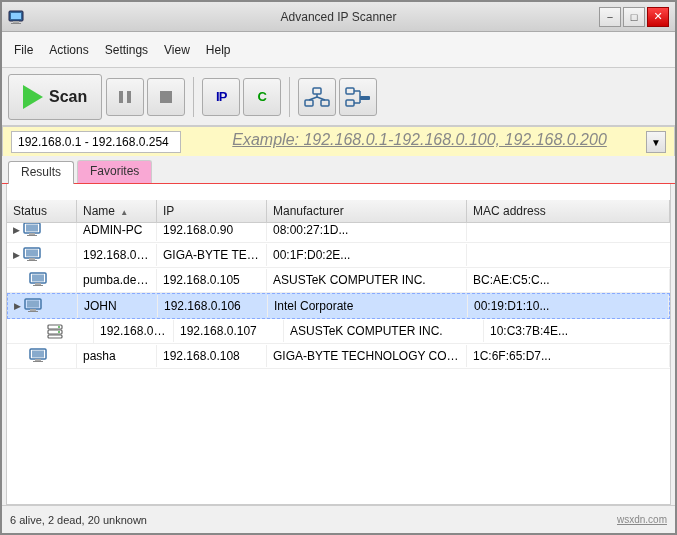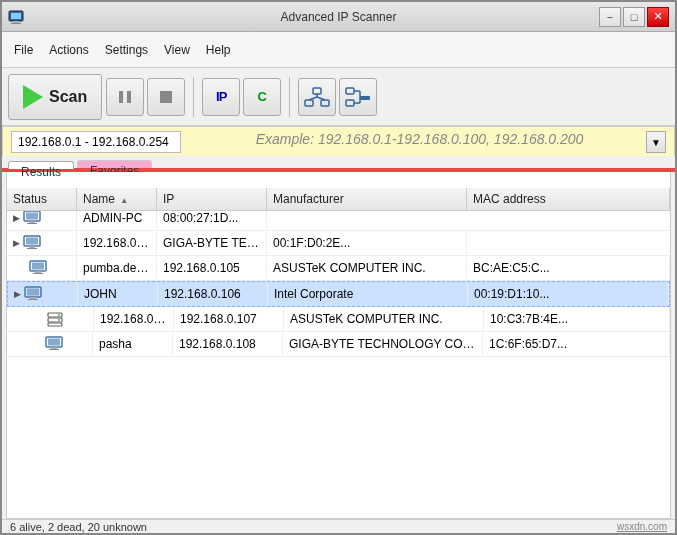--- a/index.html
+++ b/index.html
@@ -160,42 +160,43 @@
       padding: 2px 6px;
       font-size: 12px;
       width: 170px;
       height: 22px;
       outline: none;
     }
     .ip-range-example {
       flex: 1;
       color: #888;
       font-style: italic;
-      font-size: 14px;
+      font-size: 16px;
       padding-left: 12px;
       text-align: center;
+      text-decoration: underline;
     }
     .ip-range-dropdown {
       background: linear-gradient(to bottom, #f5f5f5, #e0e0e0);
       border: 1px solid #aaa;
       padding: 2px 4px;
       cursor: pointer;
       font-size: 10px;
       height: 22px;
       display: flex;
       align-items: center;
     }
 
     
     .tabs-container {
       background: #f0f0f0;
-      border-bottom: 4px solid #ef4444;
+      border-bottom: 1px solid #ef4444;
       display: flex;
       padding: 4px 6px 0;
-      height: 16px;
+      height: 28px;
     }
     .tab {
       padding: 3px 12px;
       cursor: pointer;
       border: 1px solid #ccc;
       border-bottom: none;
       border-radius: 3px 3px 0 0;
       font-size: 12px;
       background: #f9a8d4;
       color: #333;
@@ -269,21 +270,21 @@
       margin-left: 2px;
     }
 
     
     .status-bar {
       background: #f0f0f0;
       border-top: 1px solid #ccc;
       padding: 3px 8px;
       font-size: 11px;
       color: #333;
-      height: 14px;
+      height: 28px;
       display: flex;
       align-items: center;
       justify-content: space-between;
     }
     .wsxdn {
       font-size: 10px;
       color: #888;
       text-decoration: underline;
     }
 
@@ -403,20 +404,21 @@
       <div class="td status">
         <span class="expand-arrow">▶</span>
         <svg width="18" height="16" viewBox="0 0 18 16">
           <rect x="1" y="1" width="16" height="10" rx="1" fill="none" stroke="#4477aa" stroke-width="1.5"></rect>
           <rect x="3" y="2.5" width="12" height="7" fill="#88aacc"></rect>
           <rect x="6" y="11" width="6" height="2" fill="#aaa"></rect>
           <rect x="4" y="13" width="10" height="1" fill="#888"></rect>
         </svg>
       </div>
       <div class="td">ADMIN-PC</div>
+      <div class="td">192.168.0.90</div>
       <div class="td">08:00:27:1D...</div>
     </div>
 
     <div class="table-row">
       <div class="td status">
         <span class="expand-arrow">▶</span>
         <svg width="18" height="16" viewBox="0 0 18 16">
           <rect x="1" y="1" width="16" height="10" rx="1" fill="none" stroke="#4477aa" stroke-width="1.5"></rect>
           <rect x="3" y="2.5" width="12" height="7" fill="#88aacc"></rect>
           <rect x="6" y="11" width="6" height="2" fill="#aaa"></rect>
@@ -468,21 +470,21 @@
           <circle cx="13" cy="4" r="1" fill="#4a4"></circle>
           <circle cx="13" cy="9" r="1" fill="#4a4"></circle>
         </svg>
       </div>
       <div class="td">192.168.0.107</div>
       <div class="td">192.168.0.107</div>
       <div class="td">ASUSTeK COMPUTER INC.</div>
       <div class="td">10:C3:7B:4E...</div>
     </div>
 
-    <div class="table-row" style="padding-left:16px;">
+    <div class="table-row" style="padding-left:0;">
       <div class="td status" style="padding-left:22px;">
         <svg width="18" height="16" viewBox="0 0 18 16">
           <rect x="1" y="1" width="16" height="10" rx="1" fill="none" stroke="#4477aa" stroke-width="1.5"></rect>
           <rect x="3" y="2.5" width="12" height="7" fill="#88aacc"></rect>
           <rect x="6" y="11" width="6" height="2" fill="#aaa"></rect>
           <rect x="4" y="13" width="10" height="1" fill="#888"></rect>
         </svg>
       </div>
       <div class="td">pasha</div>
       <div class="td">192.168.0.108</div>

